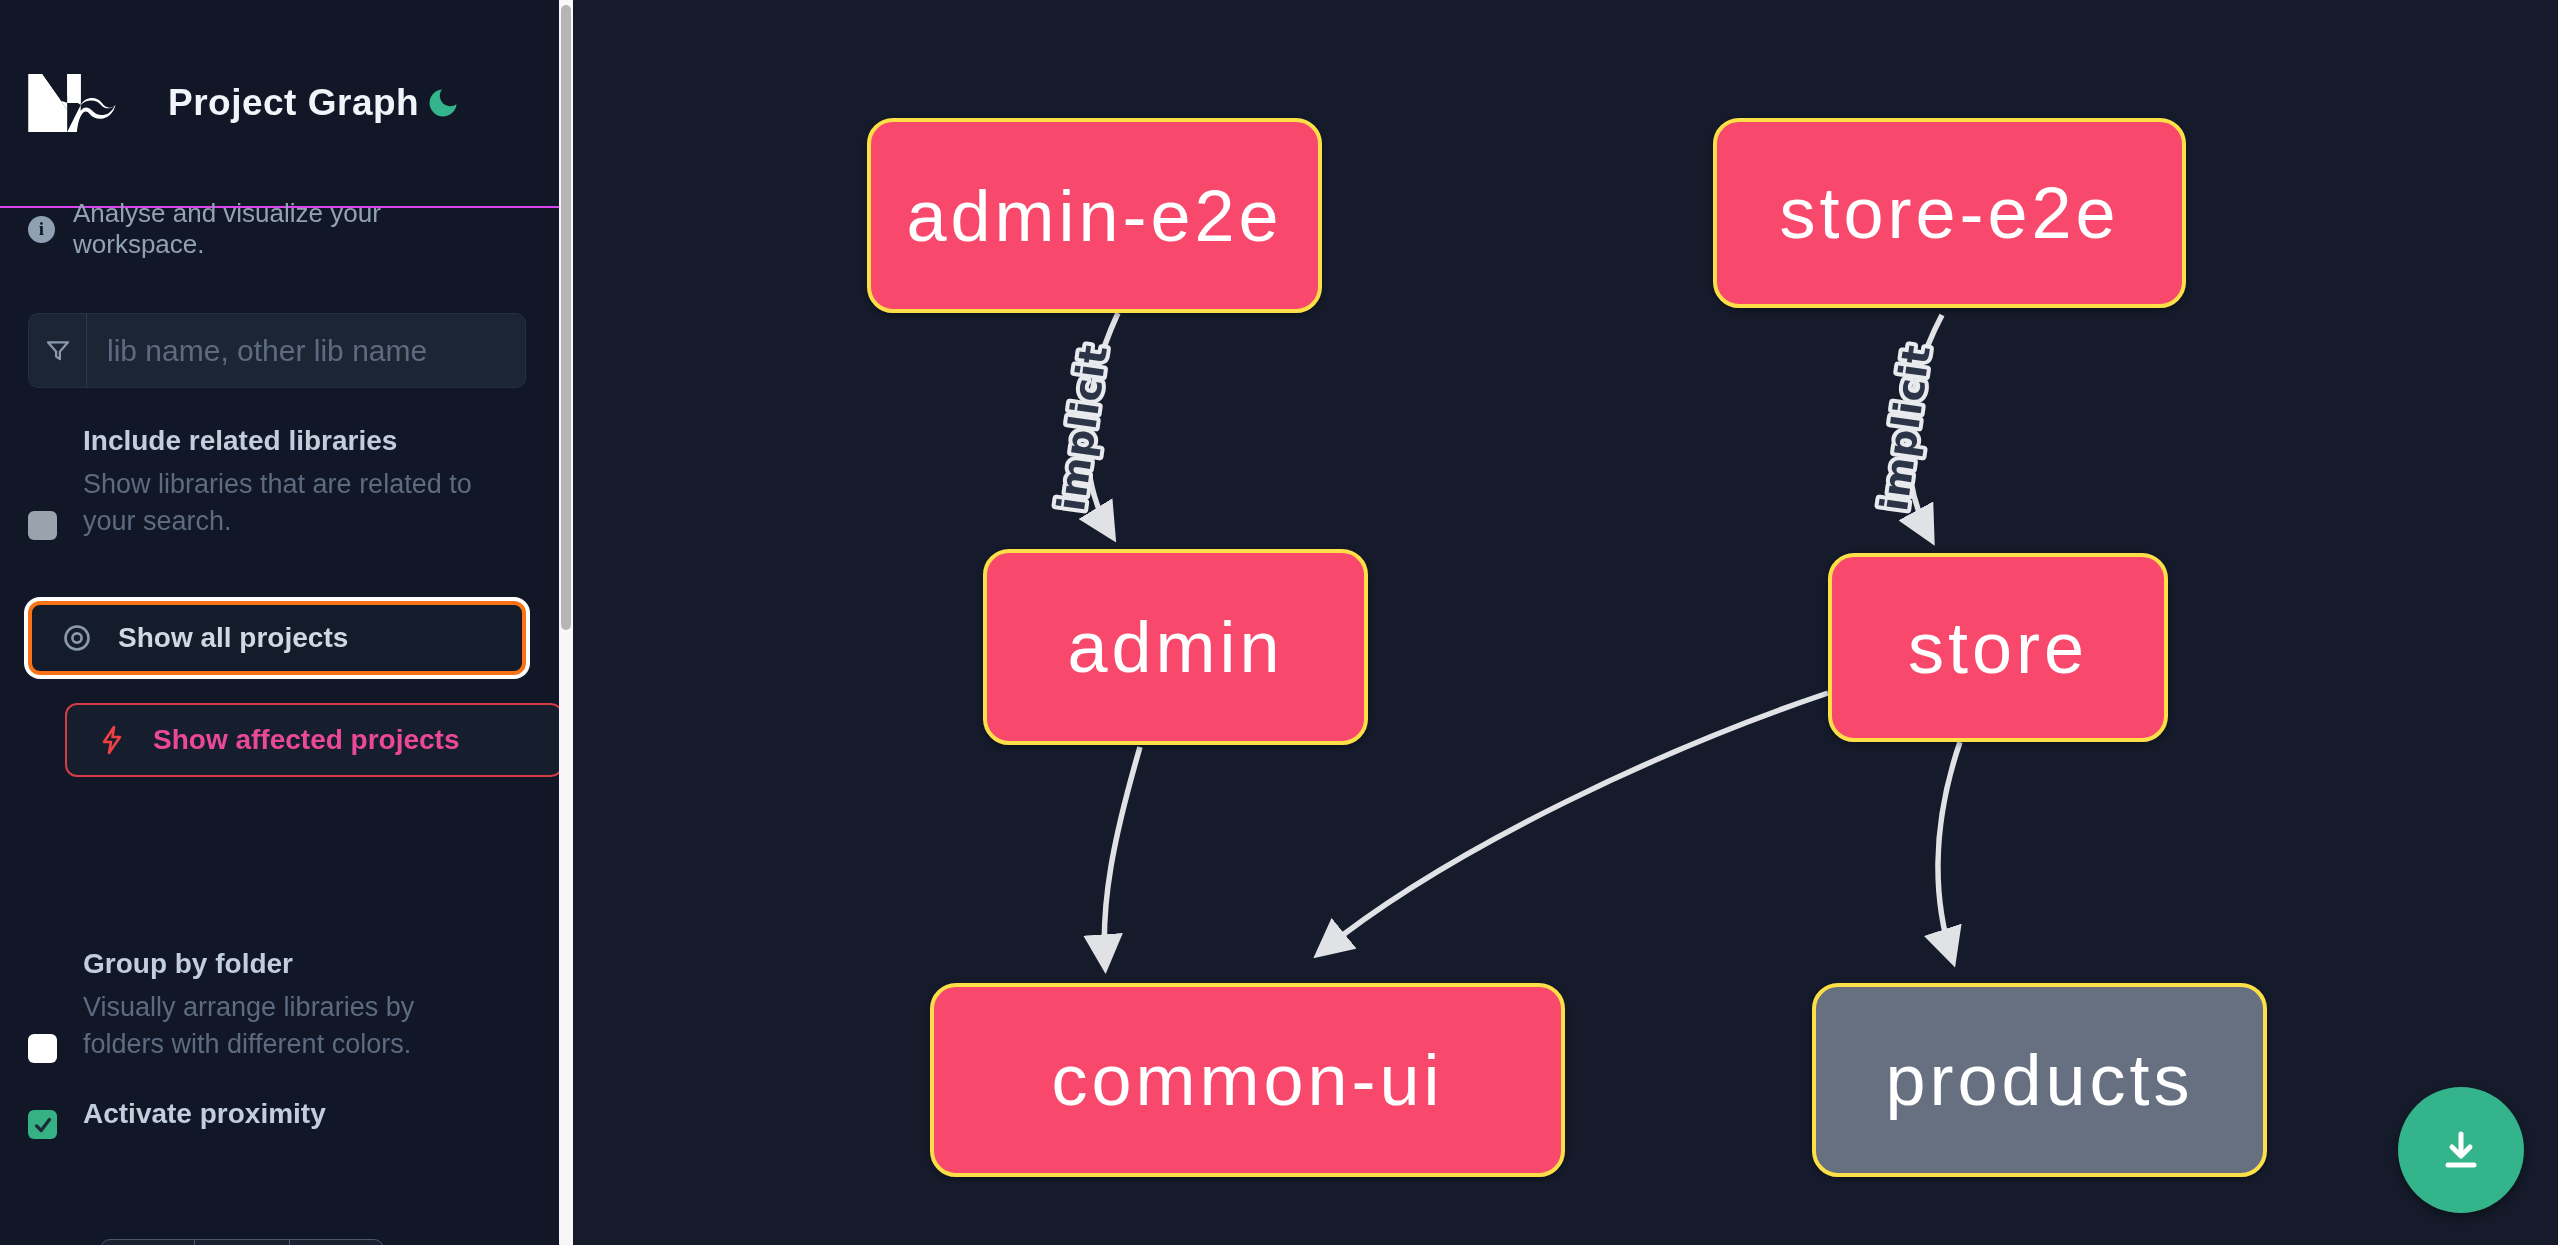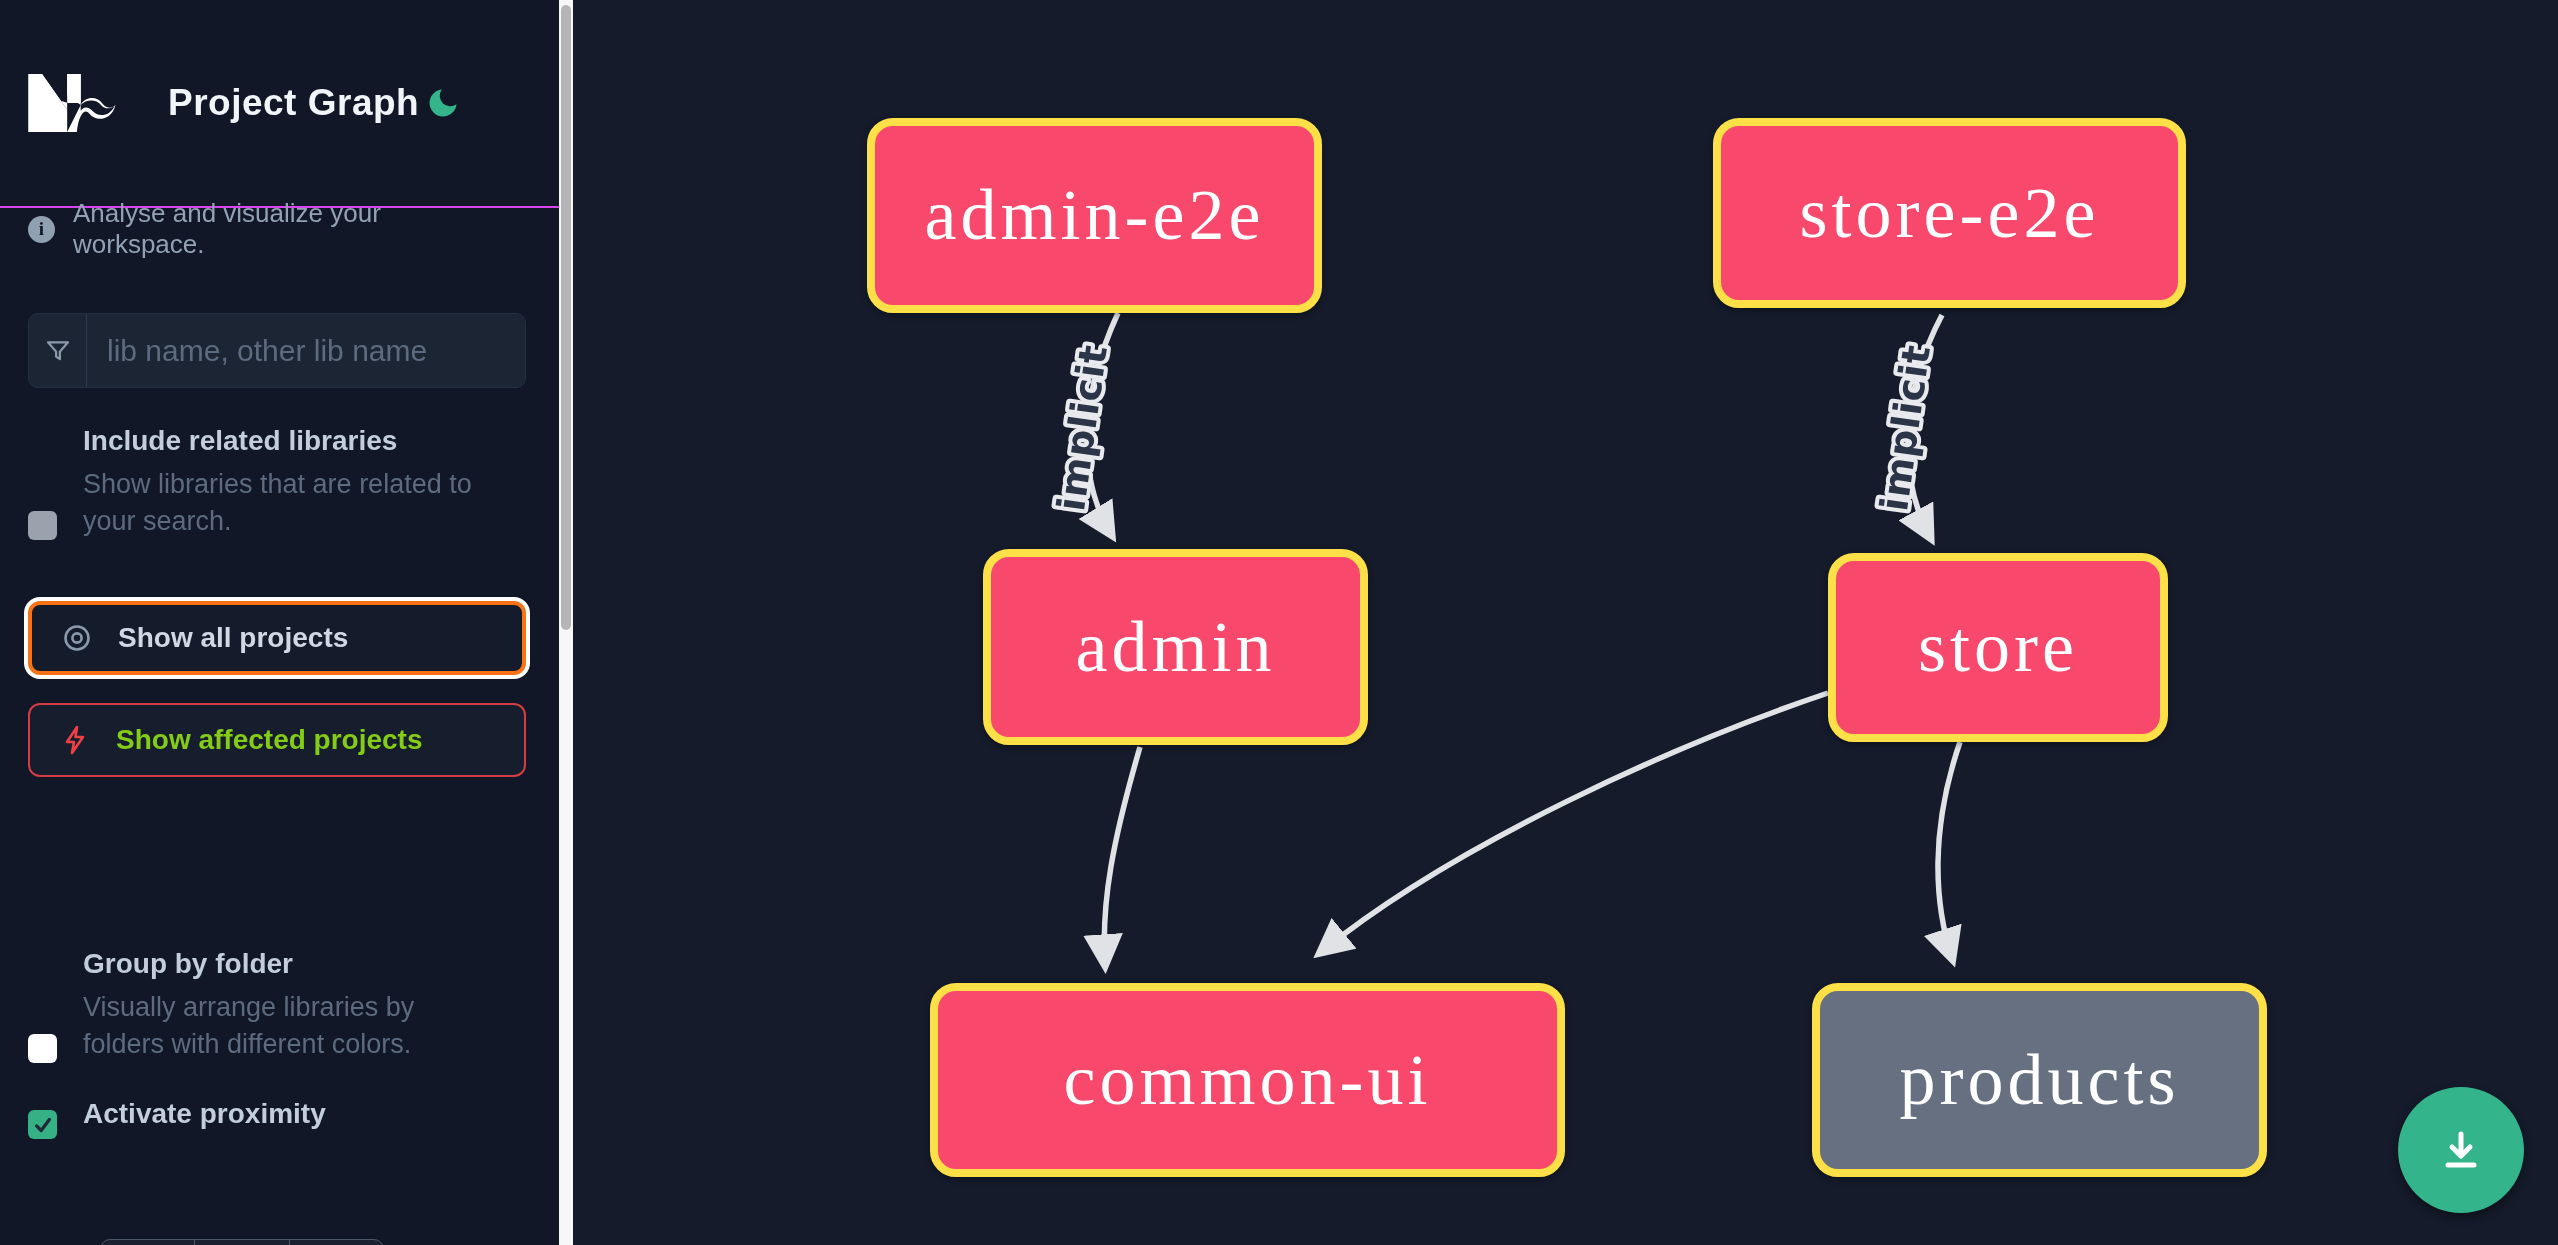--- a/index.html
+++ b/index.html
@@ -77,21 +77,21 @@
     background:#161e2e; border:2px solid #4b5668; border-radius:12px;
     display:flex; align-items:center; gap:24px; padding:0 28px;
     font-size:28px; font-weight:600; color:#cfd8e3; cursor:pointer;
     font-family:"Liberation Sans", sans-serif;
   }
   .action-btn.focused {
     border:4px solid #f97316;
     box-shadow:0 0 0 4px #ffffff;
     background:#141c2c;
   }
-  .action-btn.danger { border-color:#d63c44; color:#84cc16; }
+  .action-btn.danger { border-color:#d63c44; color:#ec4899;margin-left:37px; }
   .action-btn svg { flex:none; }
 
   .stepper {
     position:absolute; left:100px; top:1239px; width:284px; height:48px;
     display:flex; background:#1a2232; border:1px solid #4b5668; border-radius:10px;
     overflow:hidden;
   }
   .stepper .seg { flex:1; border-right:1px solid #4b5668; }
   .stepper .seg:last-child { border-right:none; }
 
@@ -105,24 +105,24 @@
     background:#b5b5b5; border-radius:6px;
   }
 
   
   .graph {
     position:absolute; left:573px; top:0; width:1985px; height:1245px;
     background:#151b2b;
   }
   .graph svg.edges { position:absolute; left:0; top:0; }
   .gnode {
-    position:absolute; border:8px solid #fde047; border-radius:26px;
+    position:absolute; border:4px solid #fde047; border-radius:26px;
     display:flex; align-items:center; justify-content:center;
     color:#ffffff; cursor:pointer;
-    font-family:Liberation Serif, serif;
+    font-family:Liberation Sans, sans-serif;
     font-size:72px; letter-spacing:4px; font-weight:400;
     box-shadow:0 2px 6px rgba(0,0,0,0.35);
   }
   .gnode.affected { background:#f8486c; }
   .gnode.plain    { background:#667080; }
 
   .edge-label {
     font-family:"DejaVu Sans", sans-serif;
     font-size:38px; font-weight:700; letter-spacing:1px;
     fill:#2c3547; stroke:#e8eaee; stroke-width:8px;

